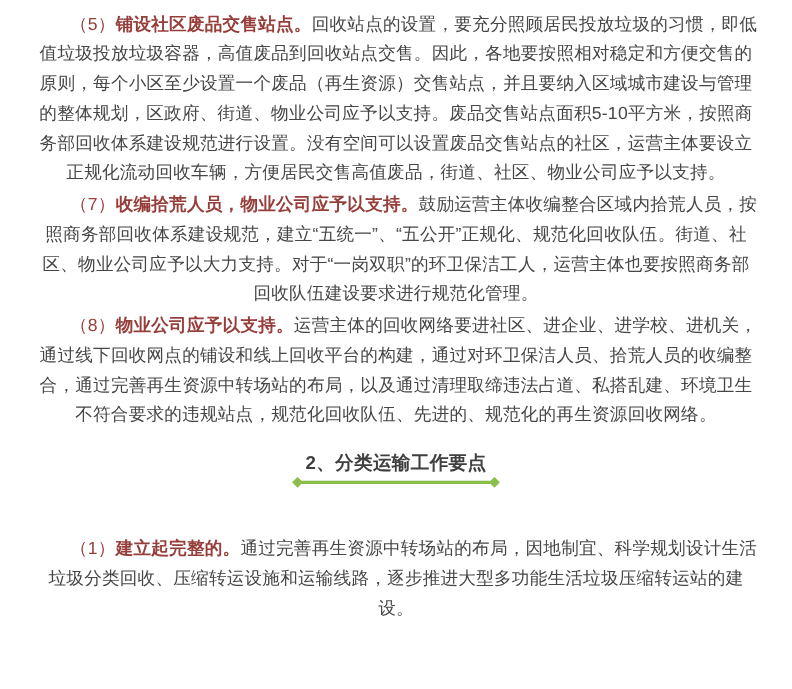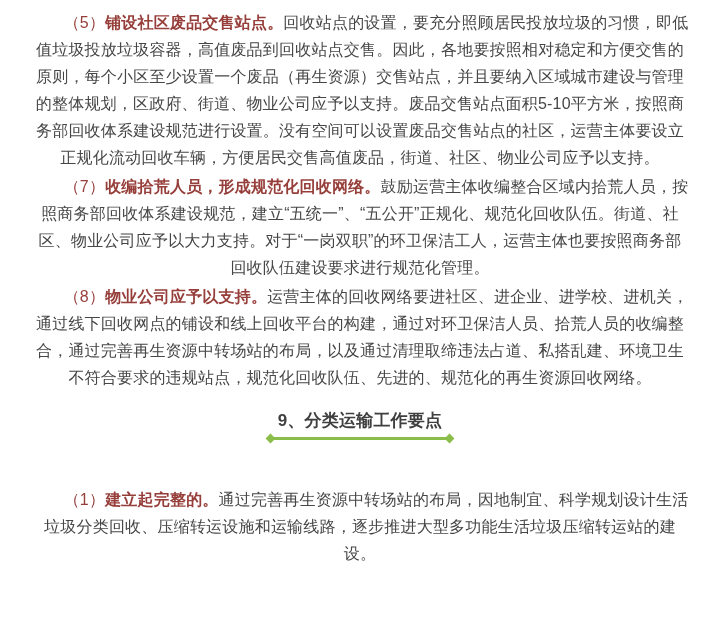--- a/index.html
+++ b/index.html
@@ -62,26 +62,26 @@
   }
 </style>
 </head>
 <body>
 
 <div class="article">
 
   <p class="para"><span class="num">（5）</span><span class="lead">铺设社区废品交售站点。</span><span class="body-text">回收站点的设置，要充分照顾居民投放垃圾的习惯，即低值垃圾投放垃圾容器，高值废品到回收站点交售。因此，各地要按照相对稳定和方便交售的原则，每个小区至少设置一个废品（再生资源）交售站点，并且要纳入区域城市建设与管理的整体规划，区政府、街道、物业公司应予以支持。废品交售站点面积5-10平方米，按照商务部回收体系建设规范进行设置。没有空间可以设置废品交售站点的社区，运营主体要设立正规化流动回收车辆，方便居民交售高值废品，街道、社区、物业公司应予以支持。</span></p>
 
 
-  <p class="para"><span class="num">（7）</span><span class="lead">收编拾荒人员，形成规范化回收网络。</span><span class="body-text">鼓励运营主体收编整合区域内拾荒人员，按照商务部回收体系建设规范，建立“五统一”、“五公开”正规化、规范化回收队伍。街道、社区、物业公司应予以大力支持。对于“一岗双职”的环卫保洁工人，运营主体也要按照商务部回收队伍建设要求进行规范化管理。</span></p>
+  <p class="para"><span class="num">（7）</span><span class="lead">收编拾荒人员，物业公司应予以支持。</span><span class="body-text">鼓励运营主体收编整合区域内拾荒人员，按照商务部回收体系建设规范，建立“五统一”、“五公开”正规化、规范化回收队伍。街道、社区、物业公司应予以大力支持。对于“一岗双职”的环卫保洁工人，运营主体也要按照商务部回收队伍建设要求进行规范化管理。</span></p>
 
   <p class="para"><span class="num">（8）</span><span class="lead">物业公司应予以支持。</span><span class="body-text">运营主体的回收网络要进社区、进企业、进学校、进机关，通过线下回收网点的铺设和线上回收平台的构建，通过对环卫保洁人员、拾荒人员的收编整合，通过完善再生资源中转场站的布局，以及通过清理取缔违法占道、私搭乱建、环境卫生不符合要求的违规站点，规范化回收队伍、先进的、规范化的再生资源回收网络。</span></p>
 
   <div class="section-header">
-    <h2>9、分类运输工作要点</h2>
+    <h2>2、分类运输工作要点</h2>
     <div class="header-line">
       <span class="diamond"></span>
       <span class="bar"></span>
       <span class="diamond"></span>
     </div>
   </div>
 
   <p class="para"><span class="num">（1）</span><span class="lead">建立起完整的。</span><span class="body-text">通过完善再生资源中转场站的布局，因地制宜、科学规划设计生活垃圾分类回收、压缩转运设施和运输线路，逐步推进大型多功能生活垃圾压缩转运站的建设。</span></p>
 
 </div>

